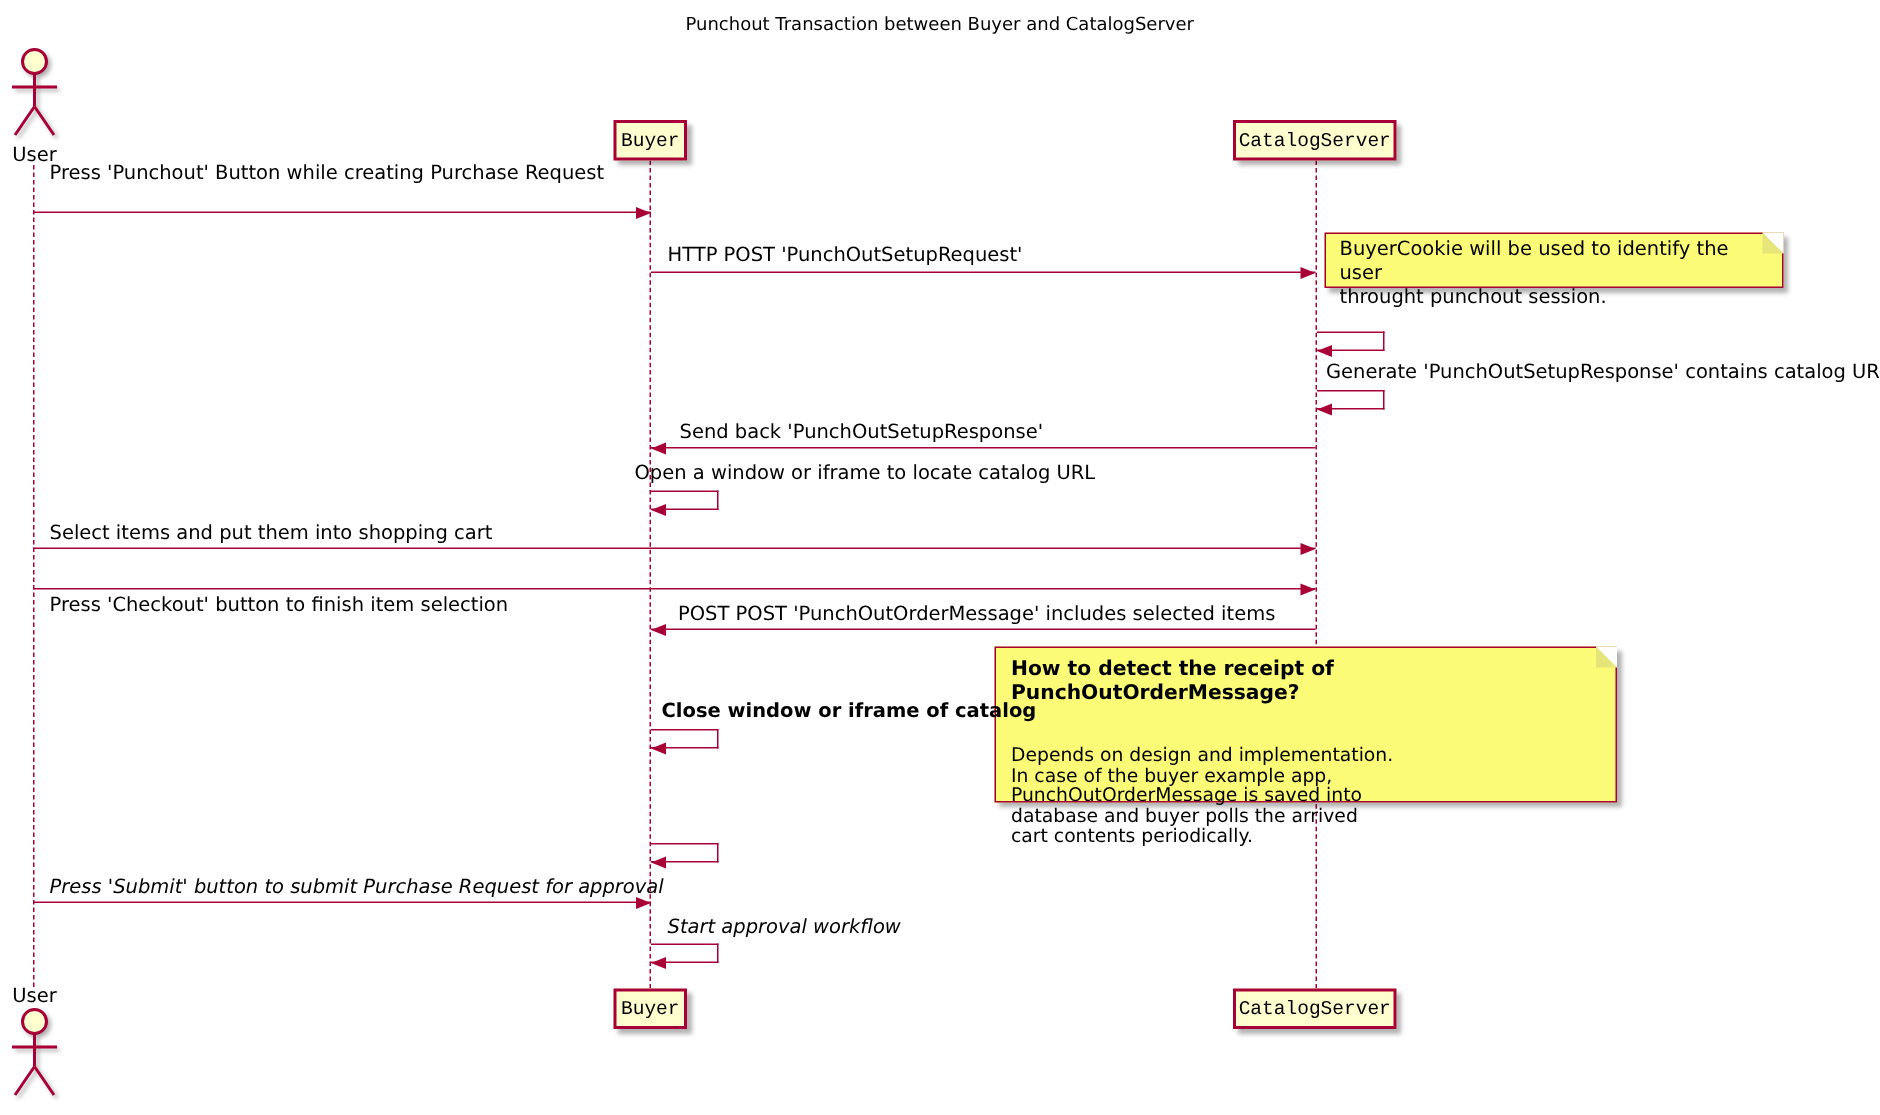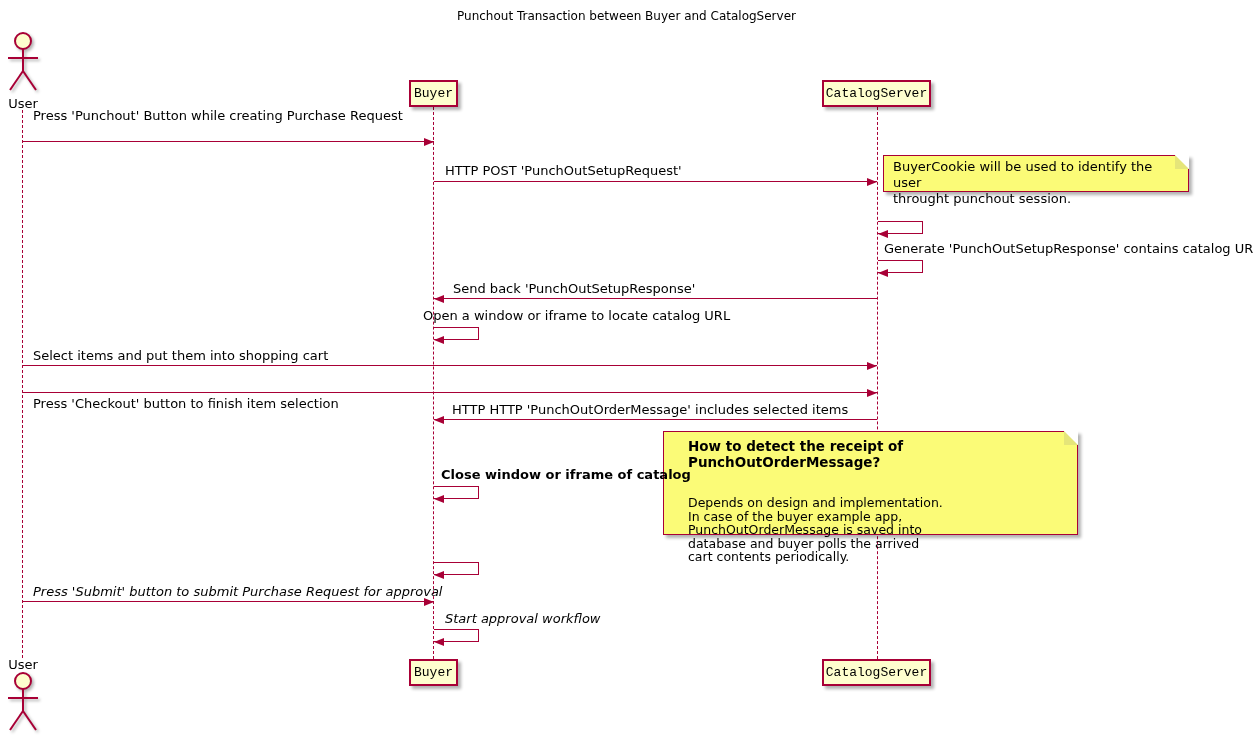--- a/index.html
+++ b/index.html
@@ -143,24 +143,24 @@
 
   <div class="msg-label" style="left:423px;top:308px;">Open a window or iframe to locate catalog URL</div>
   <div class="loop" style="left:434px;top:327px;"></div>
 
   <div class="msg-label" style="left:33px;top:348px;">Select items and put them into shopping cart</div>
   <div class="arrow right" style="left:22px;top:365px;width:855px;"></div>
 
   <div class="msg-label" style="left:33px;top:396px;">Press 'Checkout' button to finish item selection</div>
   <div class="arrow right" style="left:22px;top:392px;width:855px;"></div>
 
-  <div class="msg-label" style="left:452px;top:402px;">HTTP HTTP 'PunchOutOrderMessage' includes selected items</div>
+  <div class="msg-label" style="left:452px;top:402px;">POST POST 'PunchOutOrderMessage' includes selected items</div>
   <div class="arrow left" style="left:434px;top:419px;width:443px;"></div>
 
-  <div class="note" style="left:663px;top:431px;width:415px;height:104px;padding-left:14px;">
+  <div class="note" style="left:663px;top:431px;width:415px;height:104px;">
     <div class="fold"></div>
     <div class="note-title">How to detect the receipt of PunchOutOrderMessage?</div>
     <div class="note-body">Depends on design and implementation.
 In case of the buyer example app,
 PunchOutOrderMessage is saved into
 database and buyer polls the arrived
 cart contents periodically.</div>
   </div>
 
   <div class="msg-label" style="left:441px;top:467px;font-weight:bold;">Close window or iframe of catalog</div>

